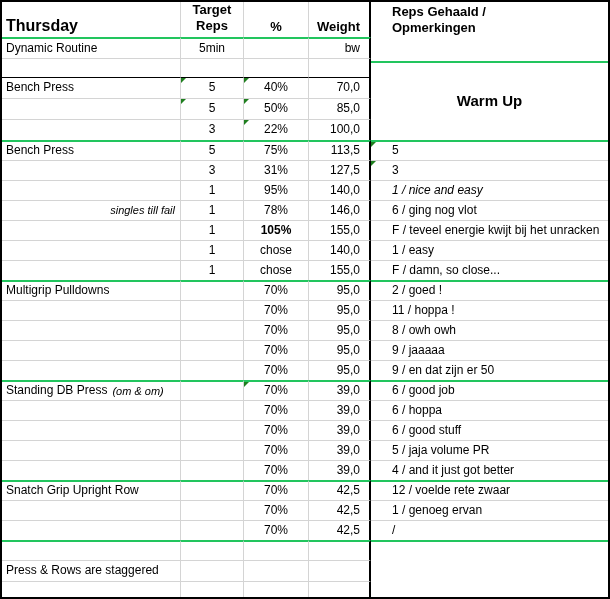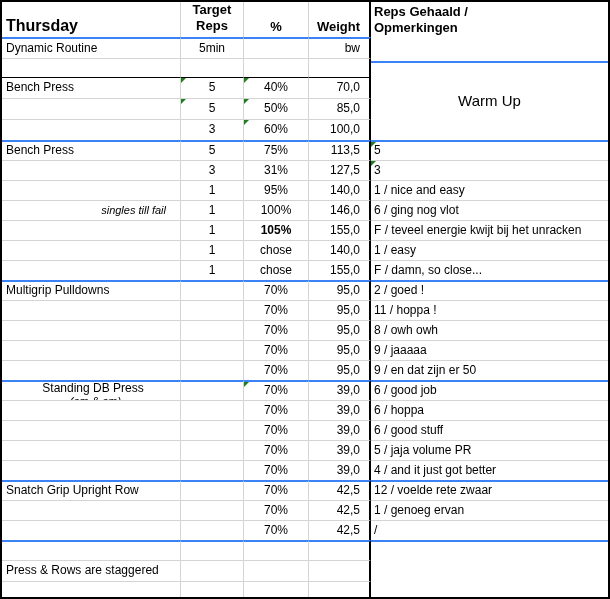--- a/index.html
+++ b/index.html
@@ -27,36 +27,36 @@
     line-height:1.1;
     white-space:nowrap;
     overflow:hidden;
     border-top:1px solid var(--grid, #d4d4d4);
     background:#fff;
   }
   .ca { padding-left:4px; border-right:1px solid var(--grid, #d4d4d4); }
   .cb { justify-content:center; border-right:1px solid var(--grid, #d4d4d4); }
   .cc { justify-content:center; border-right:1px solid var(--grid, #d4d4d4); }
   .cd { justify-content:flex-end; padding-right:9px; border-right:2px solid #000; }
-  .ce { padding-left:3px; }
-  .top-head, .top-thick { border-top:2px solid #3b82f6; }
+  .ce { padding-left:21px; }
+  .top-head, .top-thick { border-top:2px solid #22c55e; }
   .top-thin { border-top:1px solid #000; }
   .head { border-top:none; font-weight:bold; font-size:13px; align-items:flex-end; padding-bottom:3px; }
   .head.ca { font-size:16px; padding-bottom:2px; }
   .head.cb span { white-space:normal; text-align:center; line-height:1.25; }
   .head.ce { white-space:pre-line; align-items:center; line-height:1.2; padding-bottom:0; }
-  .note { justify-content:flex-end; font-style:italic; font-size:11px; padding-right:14px; }
+  .note { justify-content:flex-end; font-style:italic; font-size:11px; padding-right:5px; }
   .suffix { font-style:italic; font-size:11px; margin-left:5px; }
   .tri {
     position:absolute; top:0; left:0;
     width:0; height:0;
     border-top:5px solid var(--green, #1f7f1f);
     border-right:5px solid transparent;
   }
-  .warmup { justify-content:center; font-weight:normal; font-size:15px; padding-left:0;margin-top:24px; }
+  .warmup { justify-content:center; font-weight:bold; font-size:15px; padding-left:0;margin-top:24px; }
 </style>
 </head>
 <body>
 
 <div class="sheet">
   <div class="grid" id="grid">
 
     <div class="cell head ca" style="grid-row:1; grid-column:1">
       <span>Thursday</span>
     </div>
@@ -132,21 +132,21 @@
       <div class="cell cd top-norm" style="grid-area: 5 / 4;">
         <span>85,0</span>
       </div>
       <div class="cell ca top-norm" style="grid-area: 6 / 1;">
         <span></span>
       </div>
       <div class="cell cb top-norm" style="grid-area: 6 / 2;">
         <span>3</span>
       </div>
       <div class="cell cc top-norm" style="grid-area: 6 / 3;">
-        <span>60%</span>
+        <span>22%</span>
         <span class="tri"></span>
       </div>
       <div class="cell cd top-norm" style="grid-area: 6 / 4;">
         <span>100,0</span>
       </div>
       <div class="cell ca top-thick" style="grid-area: 7 / 1;">
         <span>Bench Press</span>
       </div>
       <div class="cell cb top-thick" style="grid-area: 7 / 2;">
         <span>5</span>
@@ -182,31 +182,31 @@
       </div>
       <div class="cell cb top-norm" style="grid-area: 9 / 2;">
         <span>1</span>
       </div>
       <div class="cell cc top-norm" style="grid-area: 9 / 3;">
         <span>95%</span>
       </div>
       <div class="cell cd top-norm" style="grid-area: 9 / 4;">
         <span>140,0</span>
       </div>
-      <div class="cell ce top-norm" style="grid-area: 9 / 5;">
+      <div class="cell ce top-norm" style="grid-area: 9 / 5; font-style: italic;">
         <span>1 / nice and easy</span>
       </div>
       <div class="cell ca top-norm note" style="grid-area: 10 / 1;">
         <span>singles till fail</span>
       </div>
       <div class="cell cb top-norm" style="grid-area: 10 / 2;">
         <span>1</span>
       </div>
       <div class="cell cc top-norm" style="grid-area: 10 / 3;">
-        <span>100%</span>
+        <span>78%</span>
       </div>
       <div class="cell cd top-norm" style="grid-area: 10 / 4;">
         <span>146,0</span>
       </div>
       <div class="cell ce top-norm" style="grid-area: 10 / 5;">
         <span>6 / ging nog vlot</span>
       </div>
       <div class="cell ca top-norm" style="grid-area: 11 / 1;">
         <span></span>
       </div>
@@ -320,21 +320,21 @@
       </div>
       <div class="cell cc top-norm" style="grid-area: 18 / 3;">
         <span>70%</span>
       </div>
       <div class="cell cd top-norm" style="grid-area: 18 / 4;">
         <span>95,0</span>
       </div>
       <div class="cell ce top-norm" style="grid-area: 18 / 5;">
         <span>9 / en dat zijn er 50</span>
       </div>
-      <div class="cell ca top-thick" style="grid-area: 19 / 1; flex-direction: column;">
+      <div class="cell ca top-thick" style="grid-area: 19 / 1;">
         <span>Standing DB Press</span>
         <span class="suffix">(om &amp; om)</span>
       </div>
       <div class="cell cb top-thick" style="grid-area: 19 / 2;">
         <span></span>
       </div>
       <div class="cell cc top-thick" style="grid-area: 19 / 3;">
         <span>70%</span>
         <span class="tri"></span>
       </div>

